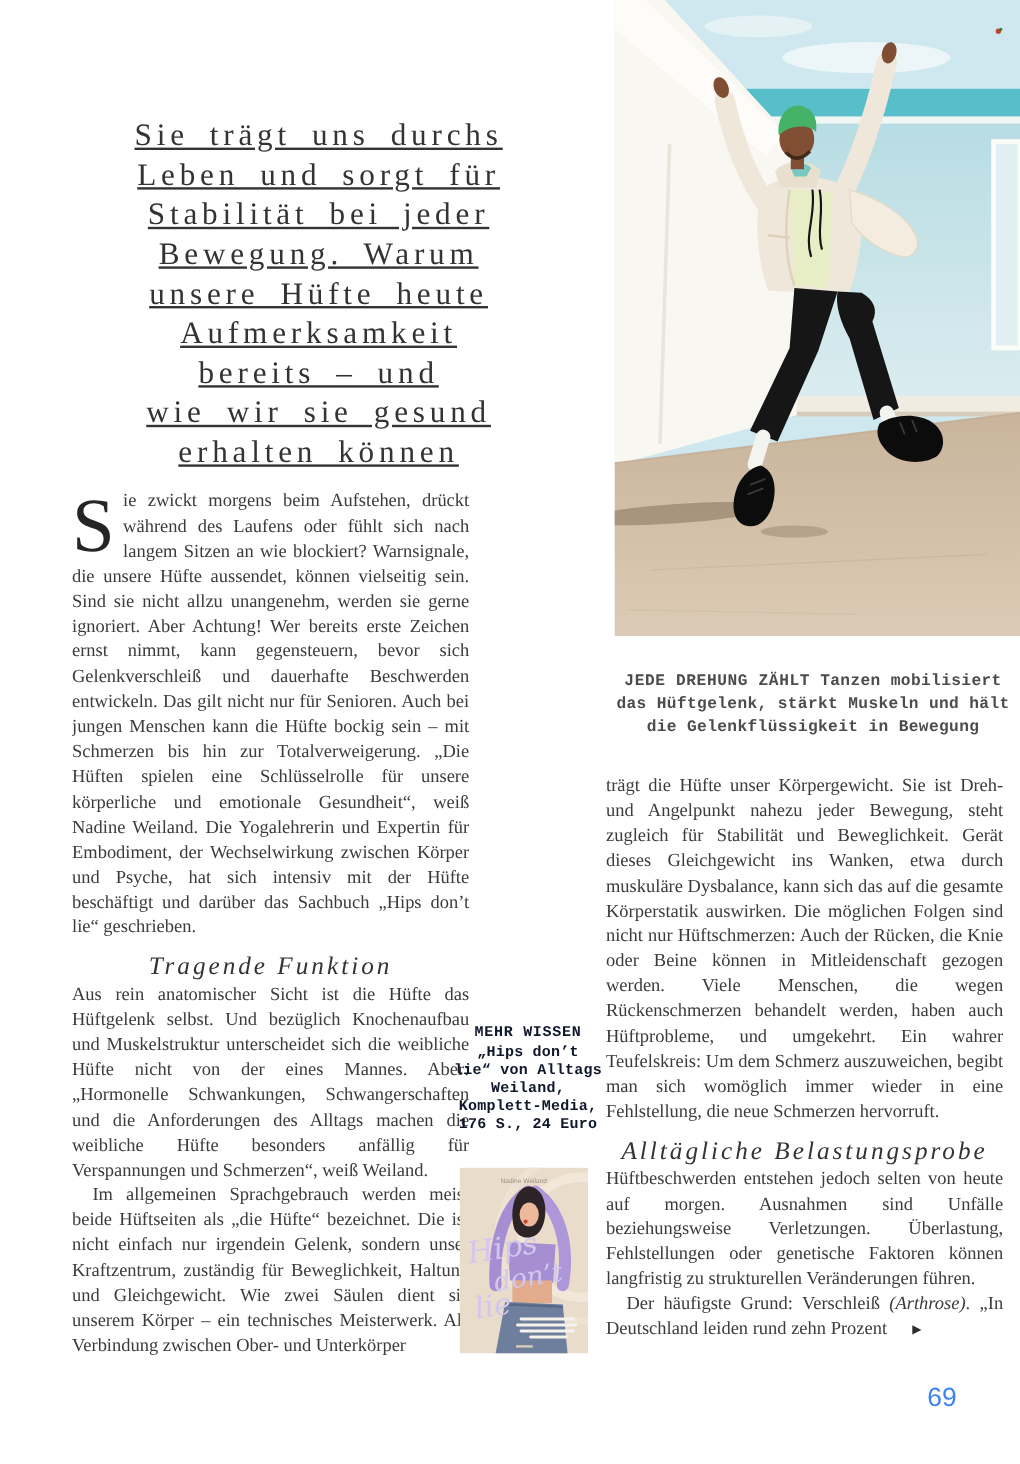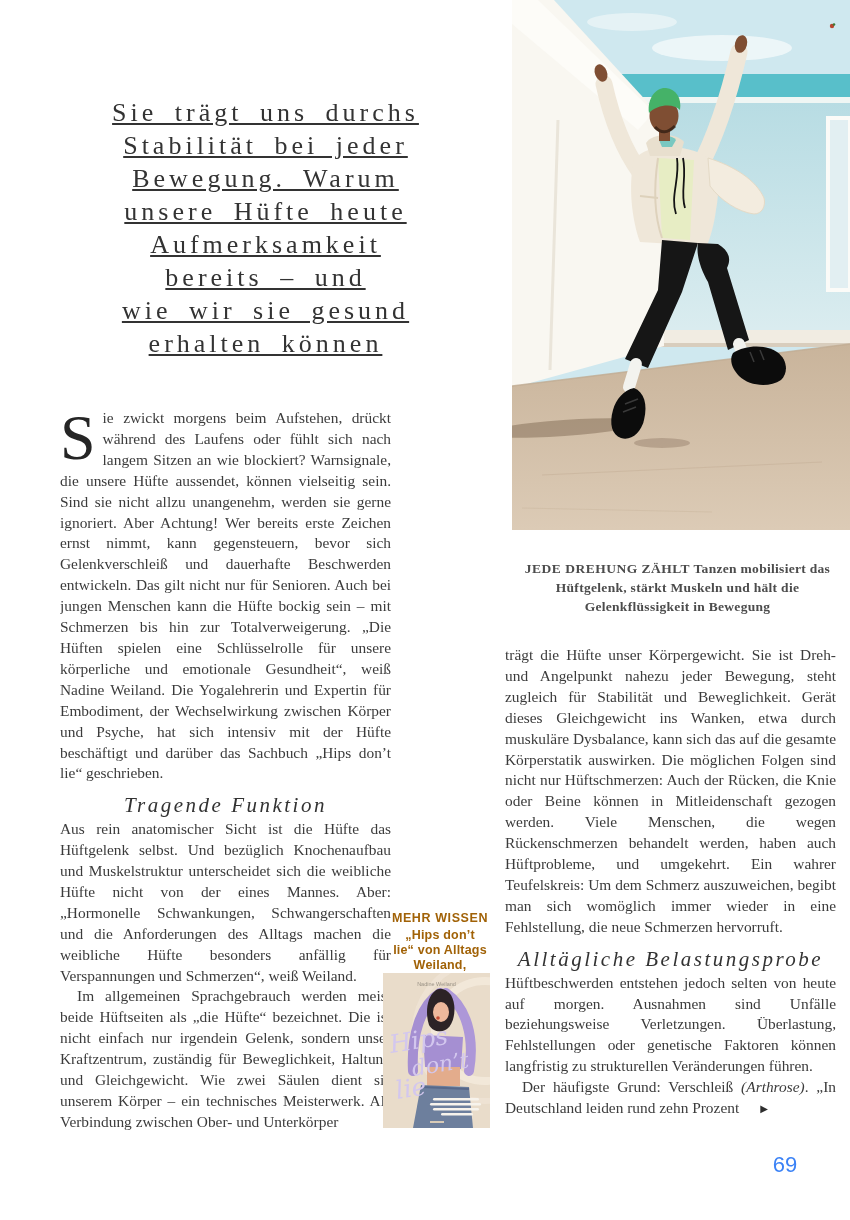--- a/index.html
+++ b/index.html
@@ -11,58 +11,59 @@
             font-family:"Liberation Serif",serif;font-size:26px;line-height:33px;
             letter-spacing:4px;word-spacing:7px;color:#333333;}
   .headline span{display:block;}
 
   
   .photo{position:absolute;left:512px;top:0;width:338px;height:530px;overflow:hidden;}
   .photo svg{display:block;}
 
   
   .caption{position:absolute;left:505px;top:545px;width:345px;text-align:center;
-           font-family:Liberation Serif, serif;font-size:13.5px;line-height:19px;
+           font-family:Liberation Mono, monospace;font-size:13.5px;line-height:19px;
            color:#4c4c4c;letter-spacing:.3px;font-weight:600;}
   .caption b{font-weight:700;letter-spacing:.5px;}
 
   
   .col{position:absolute;width:331px;text-align:justify;font-size:15.4px;line-height:20.9px;
        color:#3b3b3b;hyphens:auto;-webkit-hyphens:auto;}
   .col-left{left:60px;top:408px;height:745px;overflow:hidden;}
   .col-right{left:505px;top:645px;height:502px;overflow:hidden;}
   .col p{margin:0;}
   .col p.indent{text-indent:17px;}
   .dropcap{float:left;font-size:64px;line-height:50px;padding:5px 7px 0 0;color:#252525;
            font-family:"Liberation Serif",serif;}
   .xhead{font-style:italic;font-weight:400;text-align:center;font-size:21px;letter-spacing:2.5px;
          color:#333333;margin:11px 0 3px 0;font-family:"Liberation Serif",serif;}
   .arrow{font-size:10px;color:#2e2e2e;letter-spacing:0;display:inline-block;transform:translateY(-1px);padding-left:4px;}
   .ital{font-style:italic;}
 
   
-  .sidebar{position:absolute;left:376px;top:911px;width:128px;text-align:center;
-           font-family:Liberation Sans, sans-serif;font-size:12.5px;line-height:15px;
-           color:#a16207;font-weight:700;letter-spacing:.2px;}
+  .sidebar{position:absolute;left:376px;top:853px;width:128px;text-align:center;
+           font-family:Liberation Mono, monospace;font-size:12.5px;line-height:15px;
+           color:#0f172a;font-weight:700;letter-spacing:.2px;}
   .sidebar .lbl{display:block;margin-bottom:2px;letter-spacing:.6px;}
   .sidebar span{display:block;}
   .book{position:absolute;left:383px;top:973px;width:107px;height:155px;}
   .book svg{display:block;}
 
   
   .pagenum{position:absolute;left:755px;top:1152px;width:60px;text-align:center;
            font-family:"Liberation Sans",sans-serif;font-size:22px;color:#3b82f6;}
 </style>
 </head>
 <body>
 
 <div class="page">
 
   <h1 class="headline" style="font-weight:400;margin:0;text-decoration:underline;">
     <span>Sie trägt uns durchs</span>
+    <span>Leben und sorgt für</span>
     <span>Stabilität bei jeder</span>
     <span>Bewegung. Warum</span>
     <span>unsere Hüfte heute</span>
     <span>Aufmerksamkeit</span>
     <span>bereits – und</span>
     <span>wie wir sie gesund</span>
     <span>erhalten können</span>
   </h1>
 
   <div class="photo">

